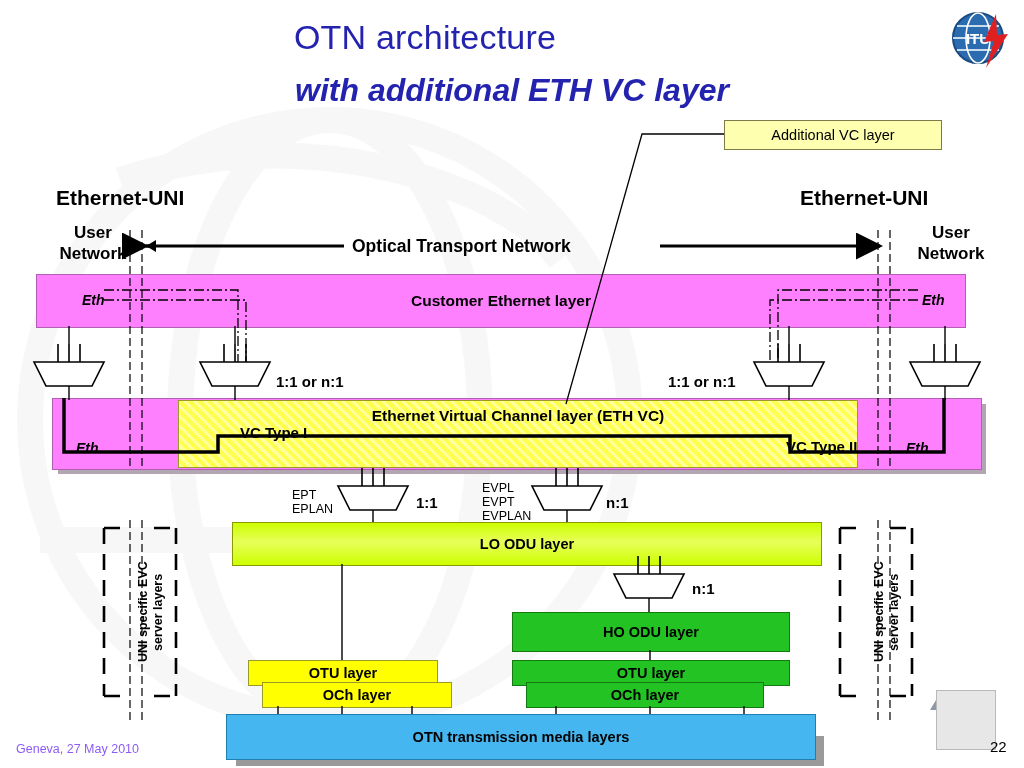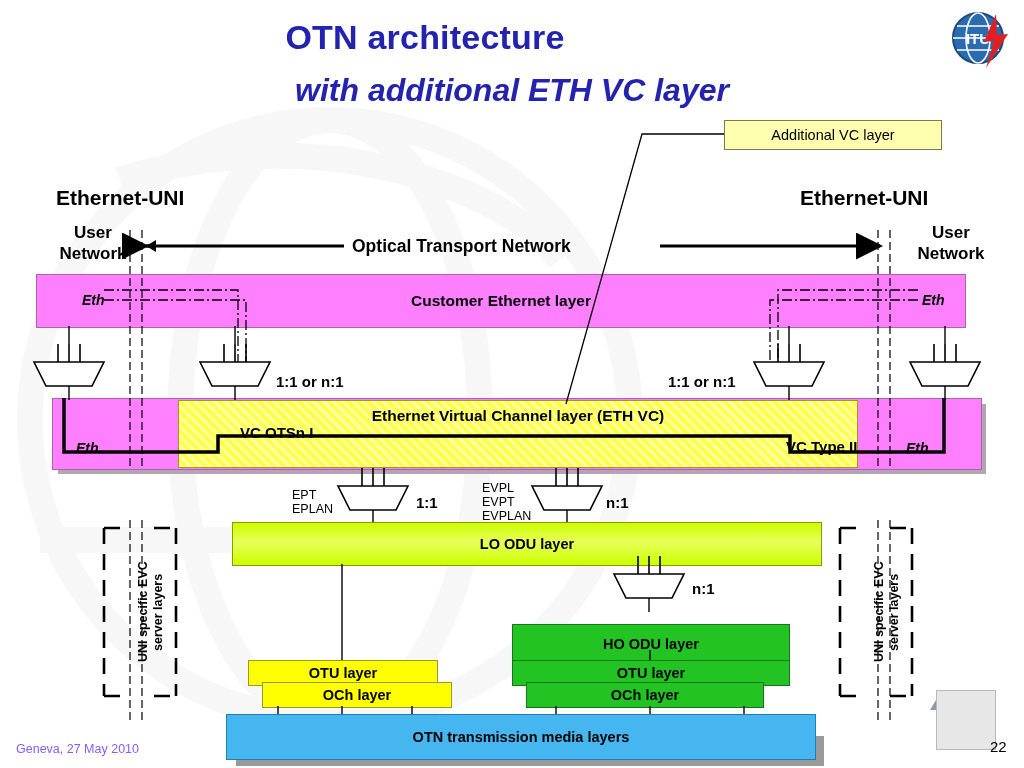--- a/index.html
+++ b/index.html
@@ -8,21 +8,21 @@
     background:#ffffff;
     font-family:"Liberation Sans", sans-serif;
   }
   
   .watermark{
     position:absolute;left:0;top:0;width:1024px;height:768px;
     opacity:.5;pointer-events:none;
   }
   .title{
     position:absolute;left:0;top:18px;width:850px;text-align:center;
-    color:#2323b0;font-weight:bold;font-size:34px;letter-spacing:.2px;
+    color:#2323b0;font-weight:normal;font-size:34px;letter-spacing:.2px;
   }
   .subtitle{
     position:absolute;left:0;top:72px;width:1024px;text-align:center;
     color:#2323b0;font-weight:bold;font-style:italic;font-size:32px;
   }
   .itu-logo{position:absolute;right:10px;top:8px;width:72px;height:66px;}
 
   .cap-note{
     position:absolute;left:724px;top:120px;width:216px;height:28px;
     background:#ffffb0;border:1px solid #7a7a4a;
@@ -66,21 +66,21 @@
   .vc-type-i{position:absolute;left:240px;top:424px;font-size:15px;font-weight:bold;}
   .vc-type-ii{position:absolute;left:786px;top:438px;font-size:15px;font-weight:bold;}
 
   .lo-odu{
     left:232px;top:522px;width:588px;height:42px;
     background:#ccff00;border:1px solid #8a9a00;
     background-image:linear-gradient(to bottom,#ccff00 0%,#e8ff5a 45%,#ccff00 100%);
   }
   .ho-odu{
     left:512px;top:612px;width:276px;height:38px;
-    background:#22c322;border:1px solid #127a12;margin-top:12px;
+    background:#22c322;border:1px solid #127a12;
   }
   .otu-left{left:248px;top:660px;width:188px;height:24px;background:#ffff00;border:1px solid #9a9a2a;}
   .och-left{left:262px;top:682px;width:188px;height:24px;background:#ffff00;border:1px solid #9a9a2a;}
   .otu-right{left:512px;top:660px;width:276px;height:24px;background:#22c322;border:1px solid #127a12;}
   .och-right{left:526px;top:682px;width:236px;height:24px;background:#22c322;border:1px solid #127a12;}
   .otn-media-shadow{position:absolute;left:236px;top:736px;width:588px;height:30px;background:#9a9a9a;}
   .otn-media{left:226px;top:714px;width:588px;height:44px;background:#46b6f0;border:1px solid #1f7fae;}
 
   .band .ctr{
     position:absolute;left:0;top:0;width:100%;height:100%;
@@ -148,21 +148,21 @@
   <div class="lbl">Customer Ethernet layer</div>
 </div>
 <div class="eth-it" style="left:82px;top:292px;">Eth</div>
 <div class="eth-it" style="left:922px;top:292px;">Eth</div>
 
 <div class="vc-band-shadow"></div>
 <div class="band vc-band"></div>
 <div class="vc-yellow">
   <div class="lbl">Ethernet Virtual Channel layer (ETH VC)</div>
 </div>
-<div class="vc-type-i">VC OTSn I</div>
+<div class="vc-type-i">VC Type I</div>
 <div class="vc-type-ii">VC Type II</div>
 <div class="eth-it" style="left:76px;top:440px;">Eth</div>
 <div class="eth-it" style="left:906px;top:440px;">Eth</div>
 
 <div class="ratio" style="left:276px;top:373px;">1:1 or n:1</div>
 <div class="ratio" style="left:668px;top:373px;">1:1 or n:1</div>
 
 <div class="small-lbl" style="left:292px;top:488px;">EPT<br>EPLAN</div>
 <div class="small-lbl" style="left:482px;top:481px;">EVPL<br>EVPT<br>EVPLAN</div>
 <div class="ratio" style="left:416px;top:494px;">1:1</div>

